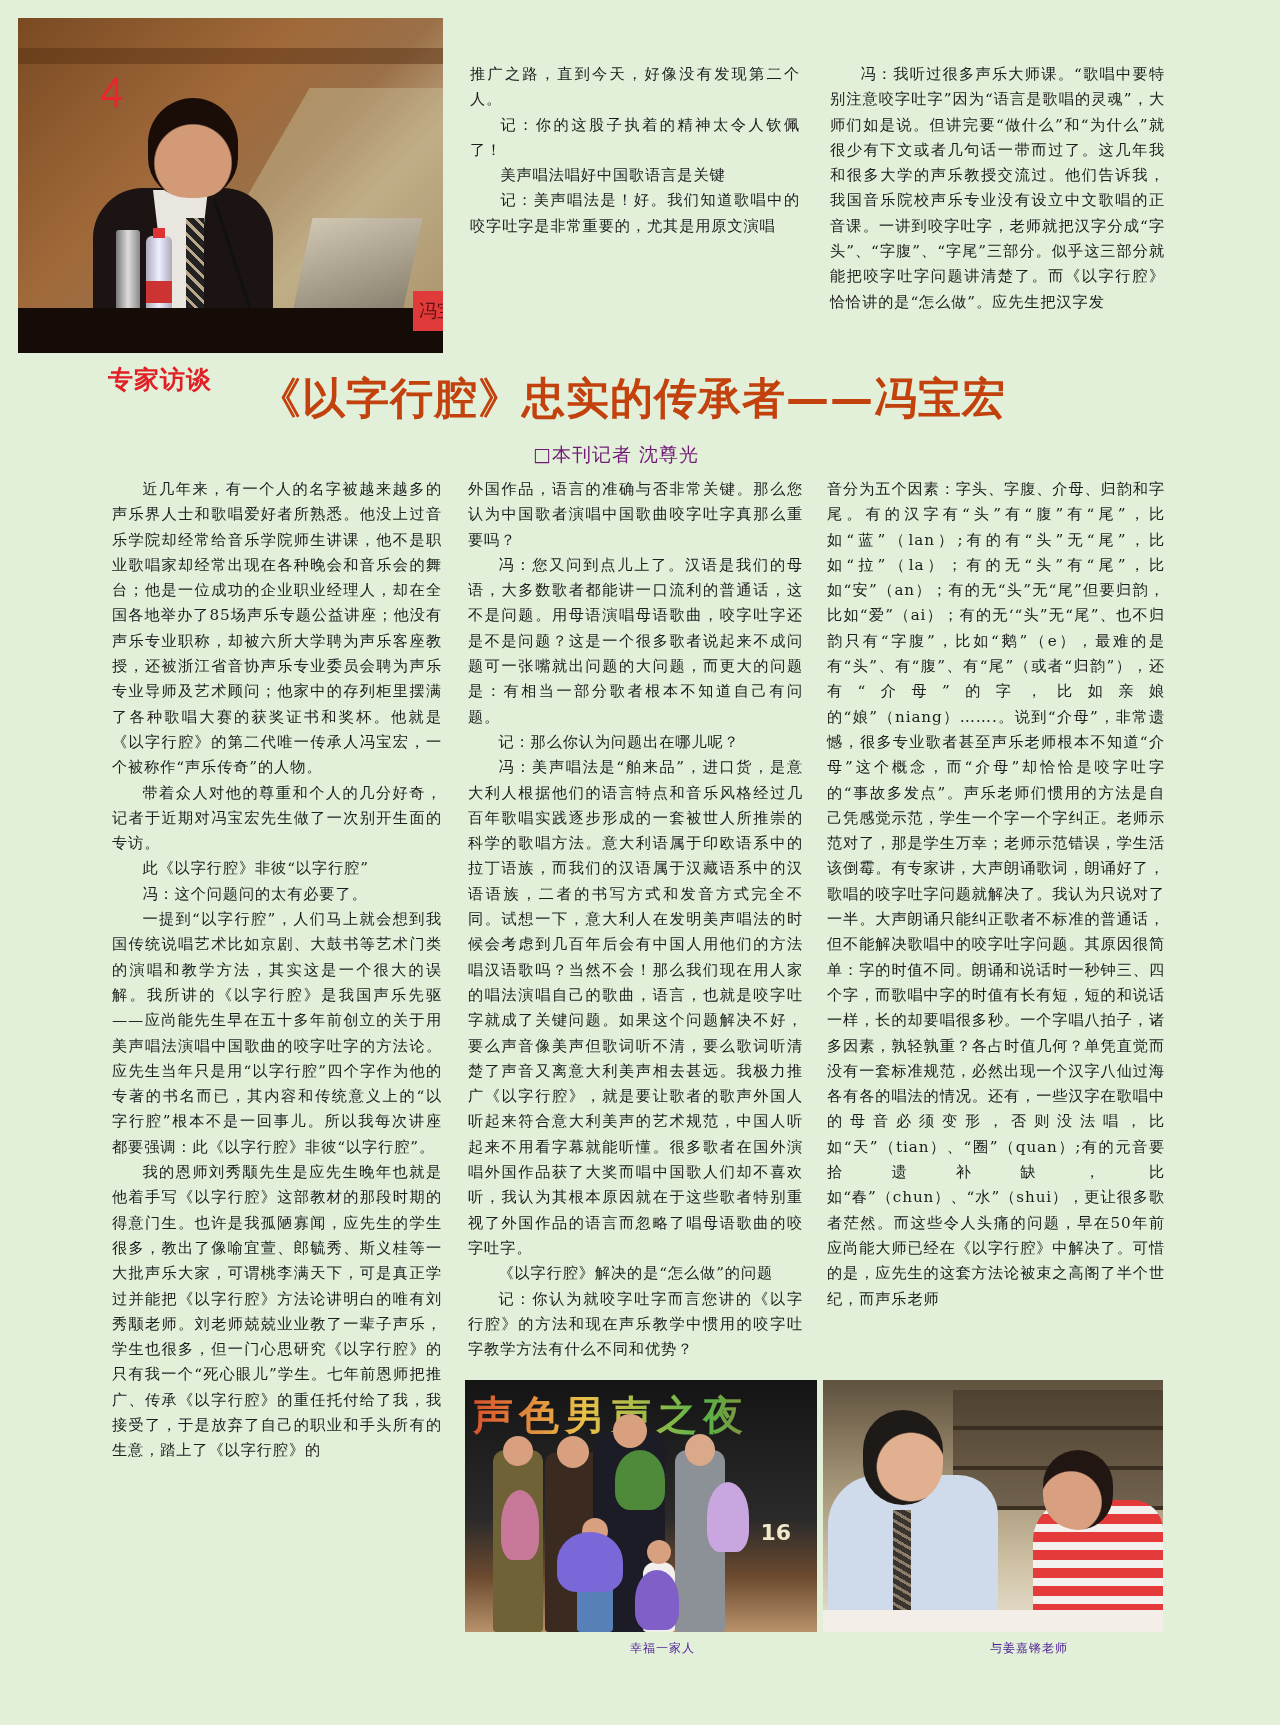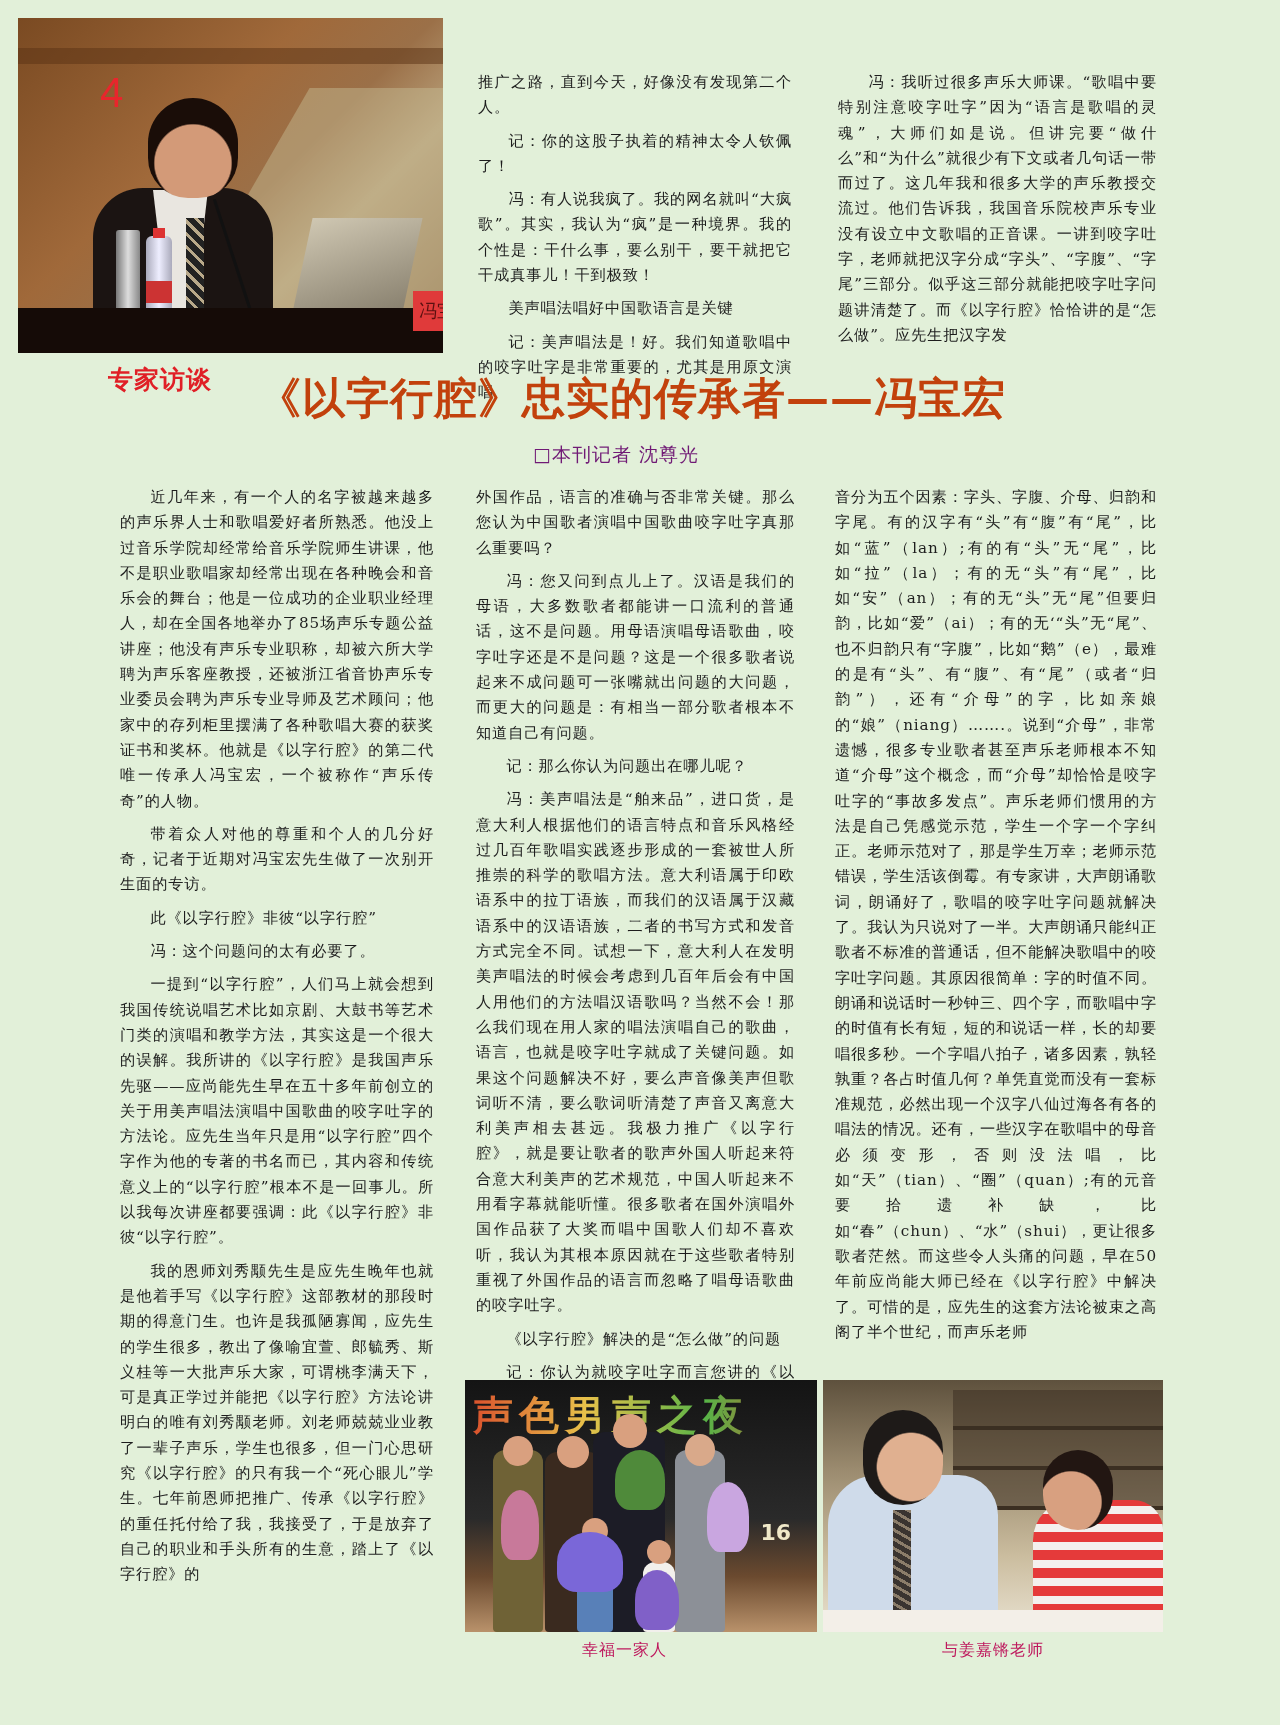--- a/index.html
+++ b/index.html
@@ -9,21 +9,21 @@
     font-family: "DejaVu Serif", "Liberation Serif", serif;
     color: #1d1d1d;
   }
   .col {
     position: absolute;
     font-size: 15.2px;
     line-height: 25.3px;
     letter-spacing: 0.9px;
     text-align: justify;
   }
-  .col p { margin: 8px; text-indent: 2em; }
+  .col p { margin: 0; text-indent: 2em; }
   .col p.cont { text-indent: 0; }
   .col p.sub { text-indent: 2em; }
   
   .photo-top {
     position: absolute; left: 18px; top: 18px; width: 425px; height: 335px;
     overflow: hidden;
     background: linear-gradient(135deg, #7a4a22 0%, #a0693a 38%, #9b7048 55%, #b9a07a 70%, #8d6a45 100%);
   }
   .photo-top .band {
     position: absolute; left: 0; right: 0; top: 30px; height: 16px;
@@ -118,22 +118,23 @@
   .bouquet { position: absolute; border-radius: 50% 50% 30% 30%; }
   .photo-teacher {
     left: 823px; top: 1380px; width: 340px; height: 252px;
     background: linear-gradient(180deg,#5e513d 0%,#9a8a6e 35%,#cbbd9f 70%,#e9e2d1 100%);
   }
   .photo-teacher .shelf {
     position: absolute; left: 130px; top: 10px; width: 210px; height: 120px;
     background: repeating-linear-gradient(0deg,#3b2f22 0 4px,transparent 4px 40px), rgba(60,48,34,0.55);
   }
   .caption {
-    position: absolute; font-family: "DejaVu Sans", sans-serif; font-size: 16px; color: #be185d;
+    position: absolute; font-family: "DejaVu Sans", sans-serif; font-size: 12px; color: #4c1d95;
     letter-spacing: 1px;
+    margin-left: 48px;
   }
 </style>
 </head>
 <body>
 
 <div class="photo-top">
   <div class="band"></div>
   <div class="diag"></div>
   <div class="person-body"></div>
   <div class="shirt"></div>
@@ -144,21 +145,20 @@
   <div class="flask"></div>
   <div class="bottle"></div>
   <div class="desk"></div>
   <div class="nameplate">冯宝宏</div>
 </div>
 <div class="page-number">4</div>
 
 <div class="col" id="top-mid" style="left:470px; top:62px; width:330px;">
     <p class="cont">推广之路，直到今天，好像没有发现第二个人。</p>
     <p class="">记：你的这股子执着的精神太令人钦佩了！</p>
-    <p class="">冯：有人说我疯了。我的网名就叫“大疯歌”。其实，我认为“疯”是一种境界。我的个性是：干什么事，要么别干，要干就把它干成真事儿！干到极致！</p>
     <p class="sub">美声唱法唱好中国歌语言是关键</p>
     <p class="">记：美声唱法是！好。我们知道歌唱中的咬字吐字是非常重要的，尤其是用原文演唱</p>
   </div>
 <div class="col" id="top-right" style="left:830px; top:62px; width:335px;">
     <p class="">冯：我听过很多声乐大师课。“歌唱中要特别注意咬字吐字”因为“语言是歌唱的灵魂”，大师们如是说。但讲完要“做什么”和“为什么”就很少有下文或者几句话一带而过了。这几年我和很多大学的声乐教授交流过。他们告诉我，我国音乐院校声乐专业没有设立中文歌唱的正音课。一讲到咬字吐字，老师就把汉字分成“字头”、“字腹”、“字尾”三部分。似乎这三部分就能把咬字吐字问题讲清楚了。而《以字行腔》恰恰讲的是“怎么做”。应先生把汉字发</p>
   </div>
 
 <div class="section-label">专家访谈</div>
 <div class="headline">《以字行腔》忠实的传承者——冯宝宏</div>
 <div class="byline">□本刊记者  沈尊光</div>

